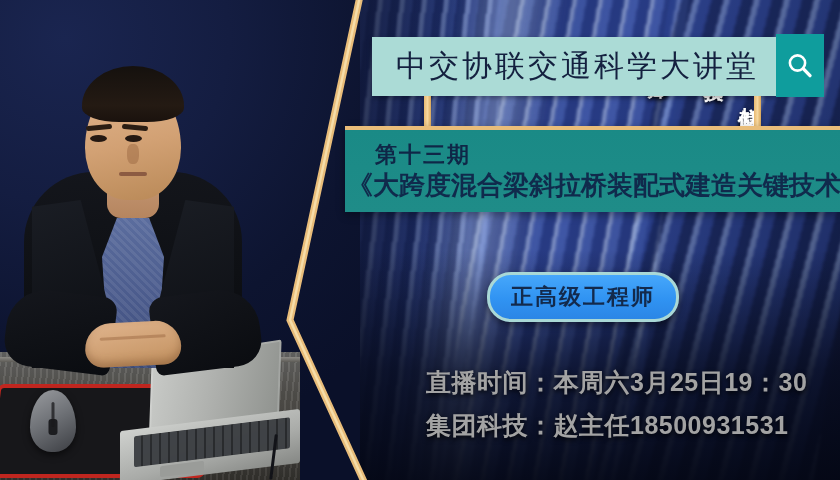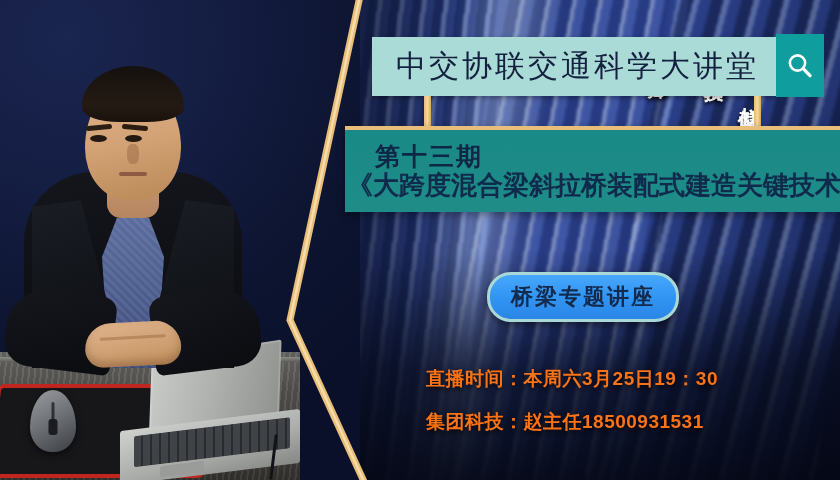--- a/index.html
+++ b/index.html
@@ -234,42 +234,42 @@
   .post.p1{left:424px;} .post.p2{left:754px;}
 
   
   .banner{
     position:absolute;left:345px;top:126px;width:495px;height:82px;
     background:linear-gradient(180deg,#1a8a86 0%,#1c8b87 45%,#1f8c88 100%);
     border-top:4px solid #e9bd7a;
     box-shadow:0 3px 8px rgba(0,0,0,.35);
   }
   .banner-issue{
-    position:absolute;left:30px;top:10px;color:#0f2747;font-size:25px;font-weight:bold;
+    position:absolute;left:30px;top:10px;color:#0f2747;font-size:22px;font-weight:bold;
     letter-spacing:2px;
   }
   .banner-title{
     position:absolute;left:2px;top:38px;width:493px;text-align:center;
     color:#102a4c;font-size:26px;font-weight:bold;letter-spacing:0px;white-space:nowrap;
   }
 
   
   .pill{
     position:absolute;left:487px;top:272px;width:186px;height:44px;
     border-radius:24px;
     background:linear-gradient(180deg,#46a7fb 0%,#3093f2 55%,#2b86e6 100%);
     border:3px solid #a9d8d6;
     display:flex;align-items:center;justify-content:center;
     box-shadow:0 3px 7px rgba(0,0,0,.45);
   }
   .pill-text{color:#132a4c;font-size:22px;font-weight:bold;letter-spacing:2px;}
 
   
   .info{
-    position:absolute;color:#f97316;font-size:19px;font-weight:bold;
+    position:absolute;color:#a3a3a3;font-size:25px;font-weight:bold;
     letter-spacing:.5px;text-shadow:0 2px 5px rgba(0,0,0,.85);white-space:nowrap;
   }
   .info-1{left:426px;top:366px;}
   .info-2{left:426px;top:409px;}
 </style>
 </head>
 <body>
 
 <div id="poster">
 
@@ -342,19 +342,19 @@
   </div>
   <div class="post p1"></div>
   <div class="post p2"></div>
 
   <div class="banner">
     <div class="banner-issue">第十三期</div>
     <div class="banner-title">《大跨度混合梁斜拉桥装配式建造关键技术》</div>
   </div>
 
   <div class="pill">
-    <span class="pill-text">桥梁专题讲座</span>
+    <span class="pill-text">正高级工程师</span>
   </div>
 
   <div class="info info-1">直播时间：本周六3月25日19：30</div>
   <div class="info info-2">集团科技：赵主任18500931531</div>
 
 </div>
 
 </body></html>

